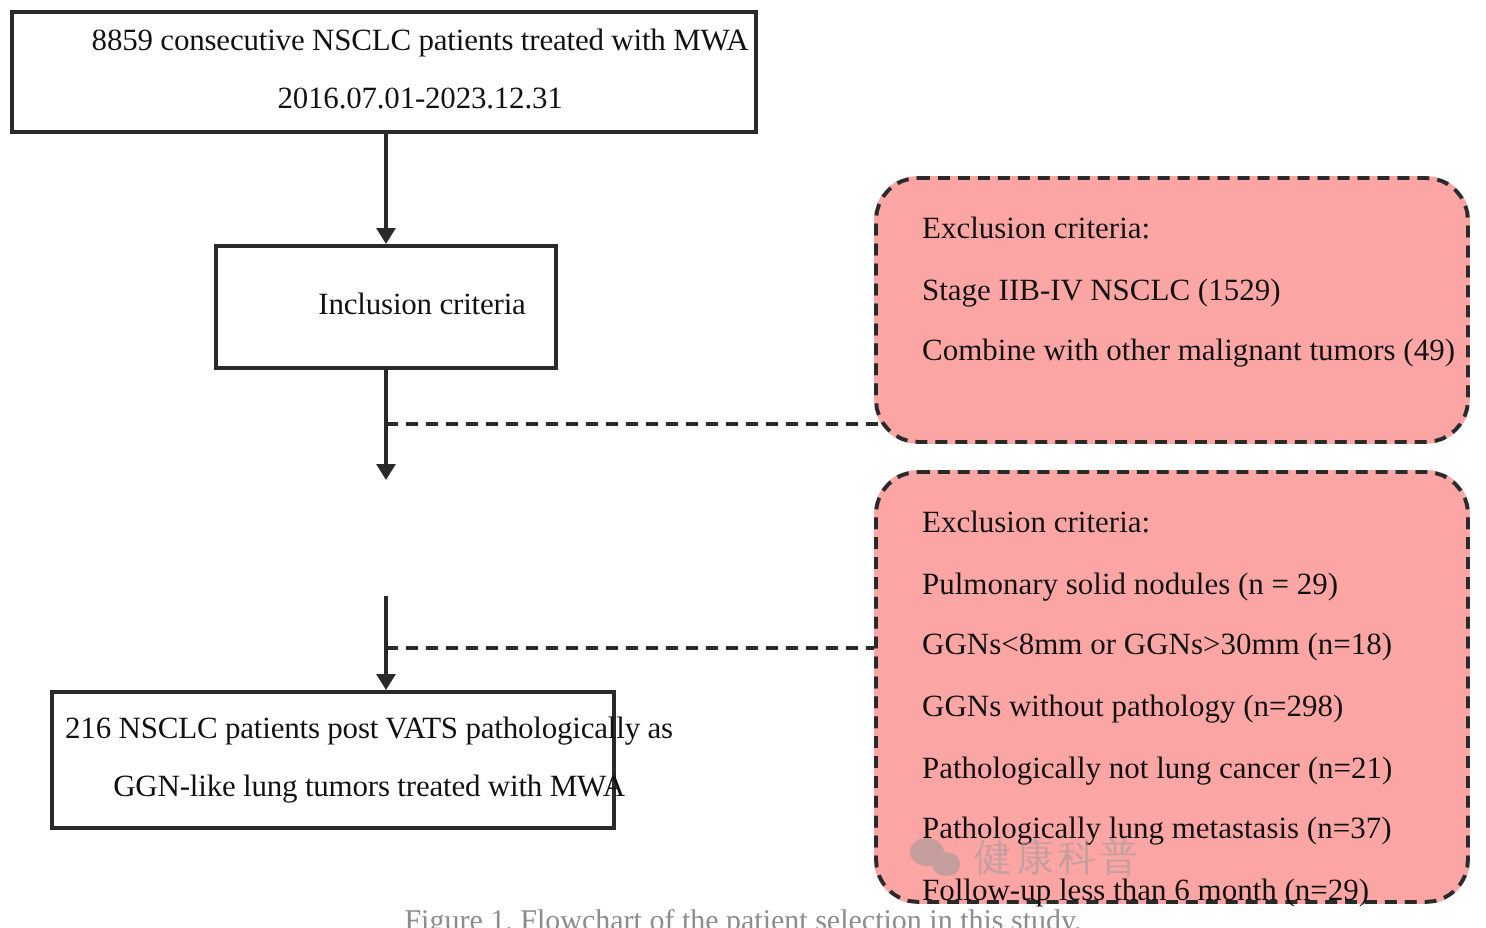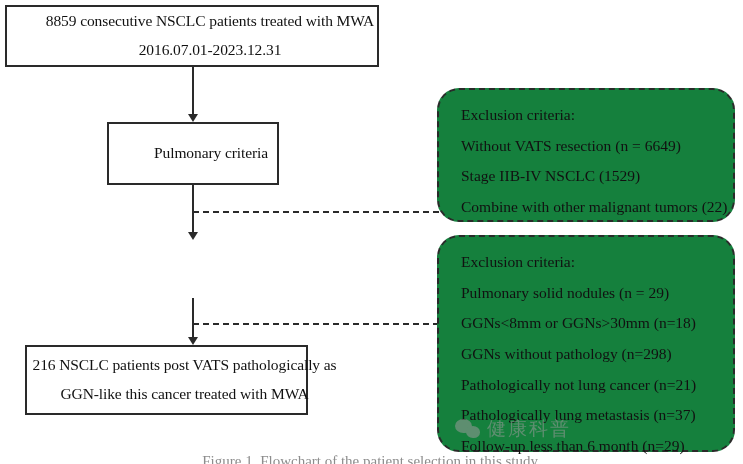--- a/index.html
+++ b/index.html
@@ -39,21 +39,21 @@
   #node-inclusion   { left: 107px; top: 122px; width: 172px; height: 63px; }
   #node-vats        { left: 25px;  top: 240px; width: 339px; height: 58px; }
   #node-final       { left: 25px;  top: 345px; width: 283px; height: 70px; }
 
   
   .excl {
     position: absolute;
     box-sizing: border-box;
     border: 2px dashed #2a2a2a;
     border-radius: 22px;
-    background: #15803d;
+    background: #fca5a5;
     padding: 10px 0 8px 22px;
     font-size: 15.5px;
     line-height: 1.98;
   }
   .excl .line { display: block; white-space: nowrap; }
 
   #excl-1 { left: 437px; top: 88px;  width: 298px; height: 134px; }
   #excl-2 { left: 437px; top: 235px; width: 298px; height: 217px; }
 
   
@@ -144,44 +144,43 @@
 
   <div class="node" id="node-cohort">
     <span class="line">8859 consecutive NSCLC patients treated with MWA</span>
     <span class="line">2016.07.01-2023.12.31</span>
   </div>
 
   <div class="vline" id="vline-1"></div>
   <div class="arrowhead" id="arrow-1"></div>
 
   <div class="node" id="node-inclusion">
-    <span class="line">Pulmonary criteria</span>
+    <span class="line">Inclusion criteria</span>
   </div>
 
   <div class="vline" id="vline-2"></div>
   <div class="arrowhead" id="arrow-2"></div>
 
   <div class="hdash" id="hdash-1"></div>
 
 
   <div class="vline" id="vline-3"></div>
   <div class="arrowhead" id="arrow-3"></div>
 
   <div class="hdash" id="hdash-2"></div>
 
   <div class="node" id="node-final">
     <span class="line">216 NSCLC patients post VATS pathologically as</span>
-    <span class="line">GGN-like this cancer treated with MWA</span>
+    <span class="line">GGN-like lung tumors treated with MWA</span>
   </div>
 
   <div class="excl" id="excl-1">
     <span class="line">Exclusion criteria:</span>
-    <span class="line">Without VATS resection (n = 6649)</span>
     <span class="line">Stage IIB-IV  NSCLC (1529)</span>
-    <span class="line">Combine with other malignant tumors (22)</span>
+    <span class="line">Combine with other malignant tumors (49)</span>
   </div>
 
   <div class="excl" id="excl-2">
     <span class="line">Exclusion criteria:</span>
     <span class="line">Pulmonary solid nodules (n = 29)</span>
     <span class="line">GGNs&lt;8mm or GGNs&gt;30mm (n=18)</span>
     <span class="line">GGNs without pathology (n=298)</span>
     <span class="line">Pathologically not lung cancer (n=21)</span>
     <span class="line">Pathologically lung metastasis (n=37)</span>
     <span class="line">Follow-up less than 6 month (n=29)</span>

